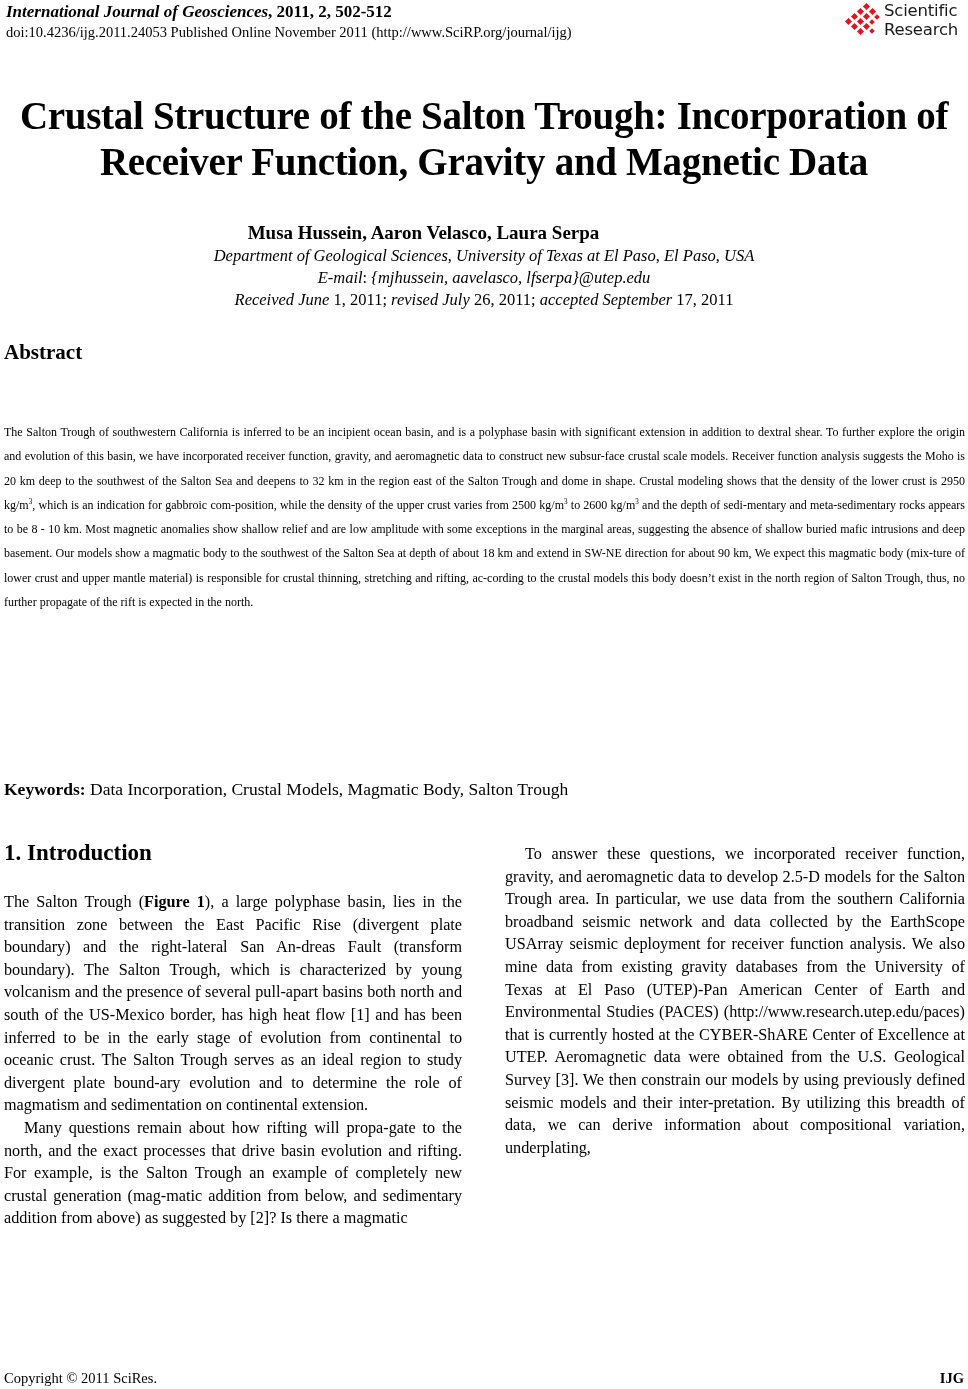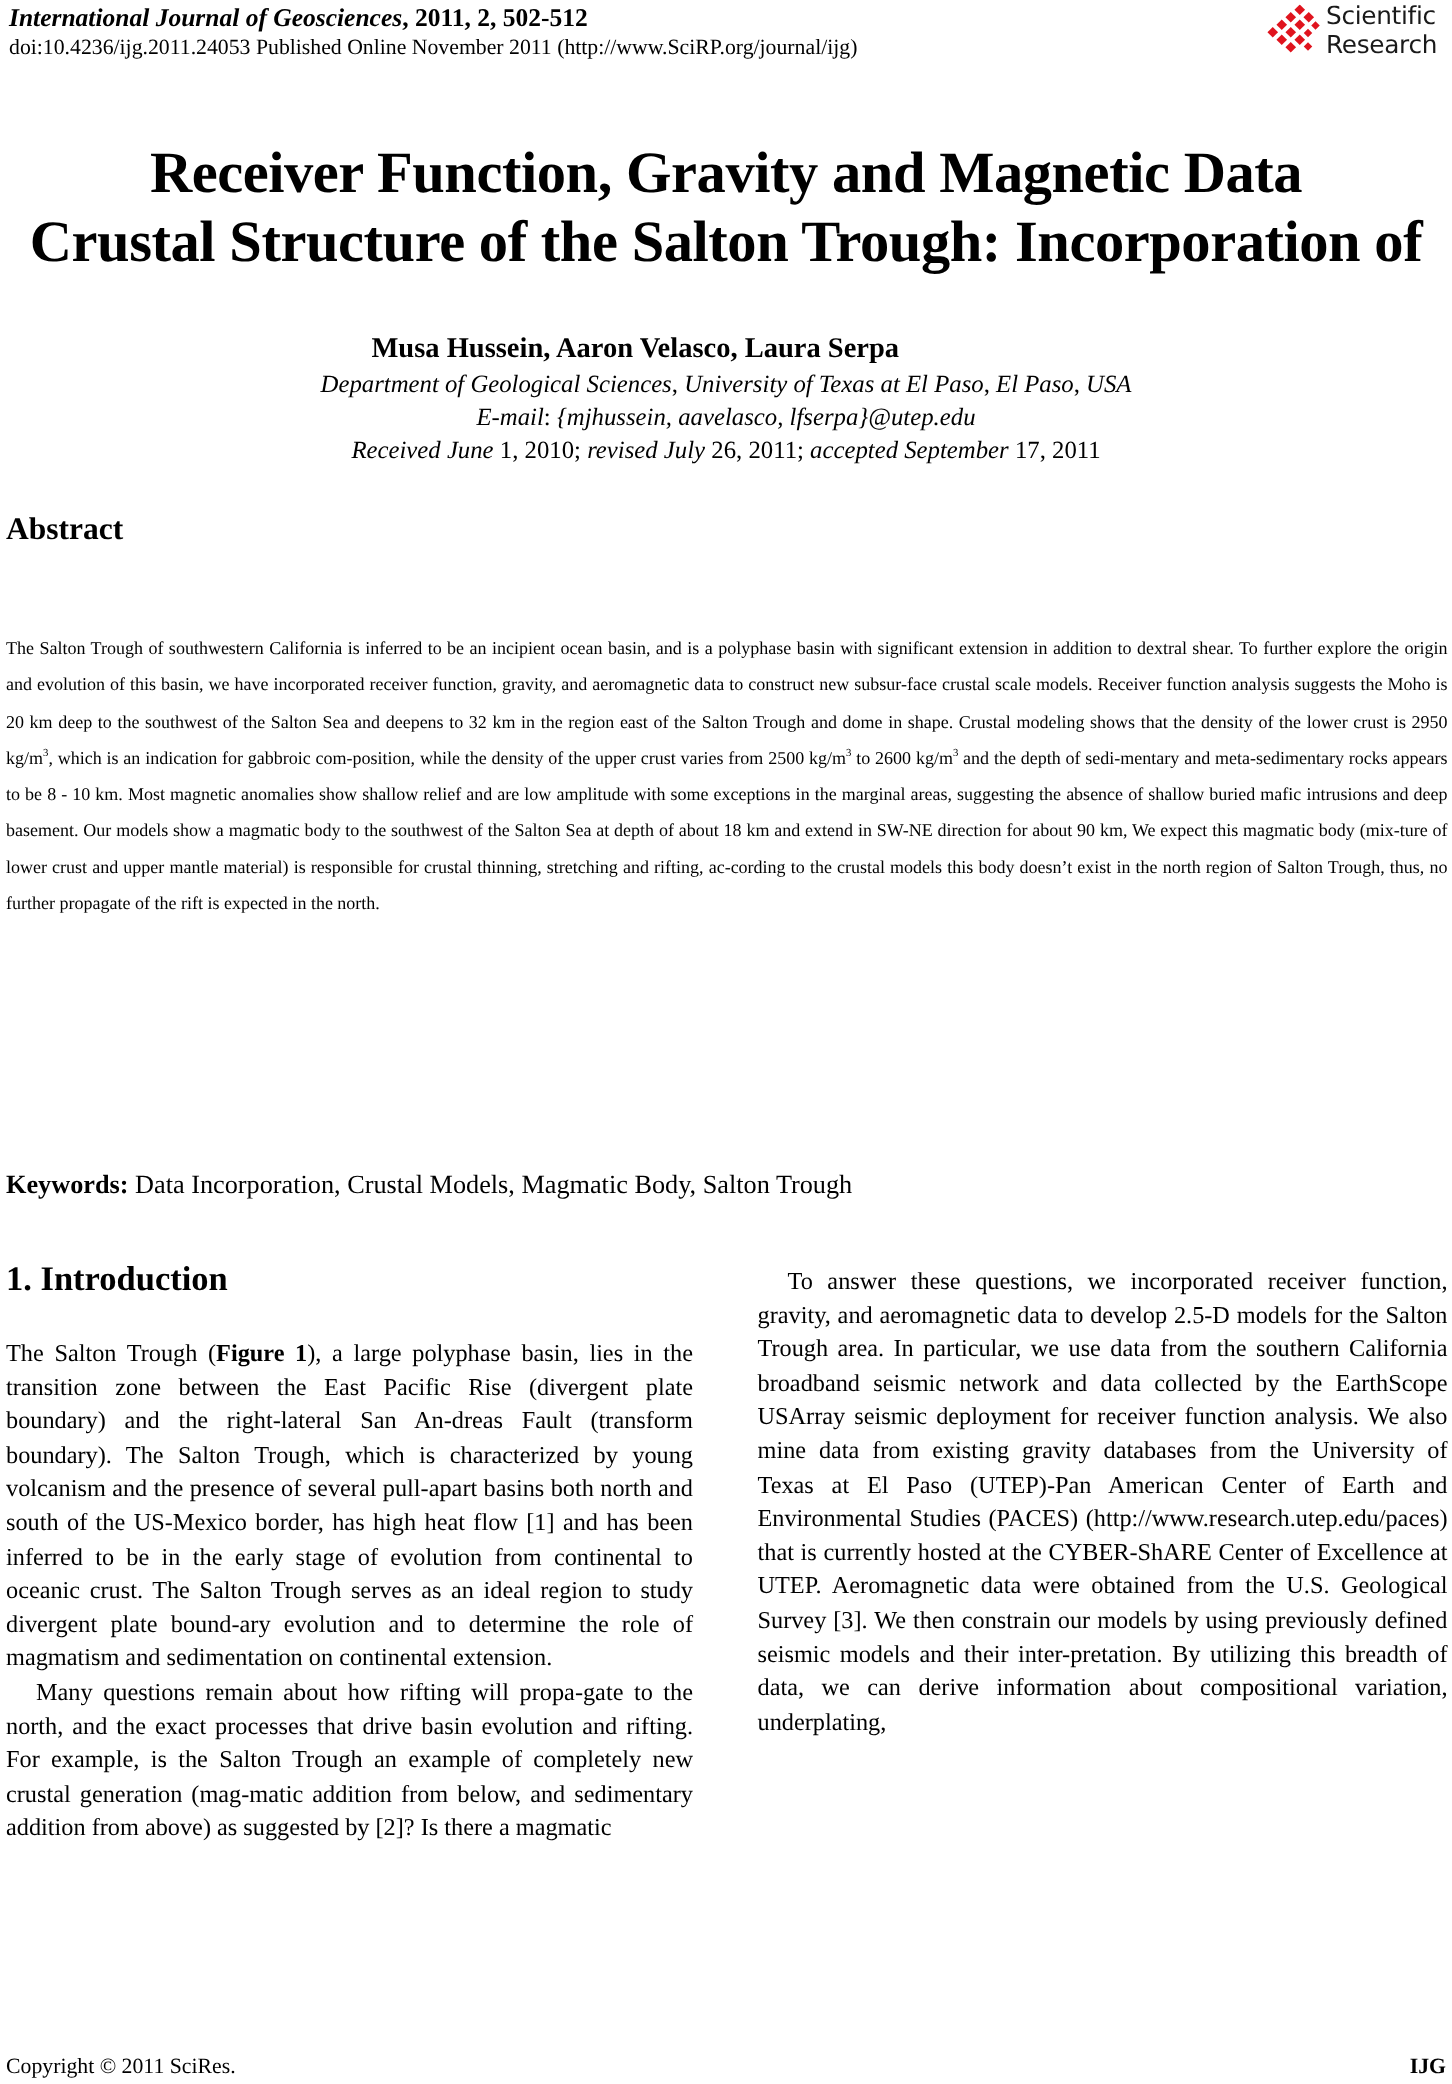--- a/index.html
+++ b/index.html
@@ -62,31 +62,31 @@
       <rect x="26" y="26" width="4" height="4" transform="rotate(45 28 28)"></rect>
     </g>
   </svg>
   <div class="logo-text">
     <div>Scientific</div>
     <div>Research</div>
   </div>
 </div>
 
 <div class="title">
+  <div>Crustal Structure of the Salton Trough: Incorporation of</div>
   <div>Receiver Function, Gravity and Magnetic Data</div>
-  <div>Crustal Structure of the Salton Trough: Incorporation of</div>
 </div>
 
 <div class="authors">Musa Hussein, Aaron Velasco, Laura Serpa</div>
 
 <div class="aff" style="top:245px"><i>Department of Geological Sciences</i>, <i>University of Texas at El Paso</i>, <i>El Paso</i>, <i>USA</i></div>
 
 <div class="aff" style="top:267px"><i>E-mail</i>: <i>{mjhussein, aavelasco, lfserpa}@utep.edu</i></div>
 
-<div class="aff" style="top:289px"><i>Received June</i> <span>1, 2010;</span> <i>revised July</i> <span>26, 2011;</span> <i>accepted September</i> <span>17, 2011</span></div>
+<div class="aff" style="top:289px"><i>Received June</i> <span>1, 2011;</span> <i>revised July</i> <span>26, 2011;</span> <i>accepted September</i> <span>17, 2011</span></div>
 
 <div class="h-abstract">Abstract</div>
 
 <div class="abstract"><span>The Salton Trough of southwestern California is inferred to be an incipient ocean basin, and is a polyphase basin with significant extension in addition to dextral shear. To further explore the origin and evolution of this basin, we have incorporated receiver function, gravity, and aeromagnetic data to construct new subsur-face crustal scale models. Receiver function analysis suggests the Moho is 20 km deep to the southwest of the Salton Sea and deepens to 32 km in the region east of the Salton Trough and dome in shape. Crustal modeling shows that the density of the lower crust is 2950 kg/m</span><sup>3</sup><span>, which is an indication for gabbroic com-position, while the density of the upper crust varies from 2500 kg/m</span><sup>3</sup><span> to 2600 kg/m</span><sup>3</sup><span> and the depth of sedi-mentary and meta-sedimentary rocks appears to be 8 - 10 km. Most magnetic anomalies show shallow relief and are low amplitude with some exceptions in the marginal areas, suggesting the absence of shallow buried mafic intrusions and deep basement. Our models show a magmatic body to the southwest of the Salton Sea at depth of about 18 km and extend in SW-NE direction for about 90 km, We expect this magmatic body (mix-ture of lower crust and upper mantle material) is responsible for crustal thinning, stretching and rifting, ac-cording to the crustal models this body doesn’t exist in the north region of Salton Trough, thus, no further propagate of the rift is expected in the north.</span></div>
 
 <div class="keywords"><b>Keywords:</b><span> Data Incorporation, Crustal Models, Magmatic Body, Salton Trough</span></div>
 
 <div class="h-intro">1. Introduction</div>
 
 <div class="col col-left">

